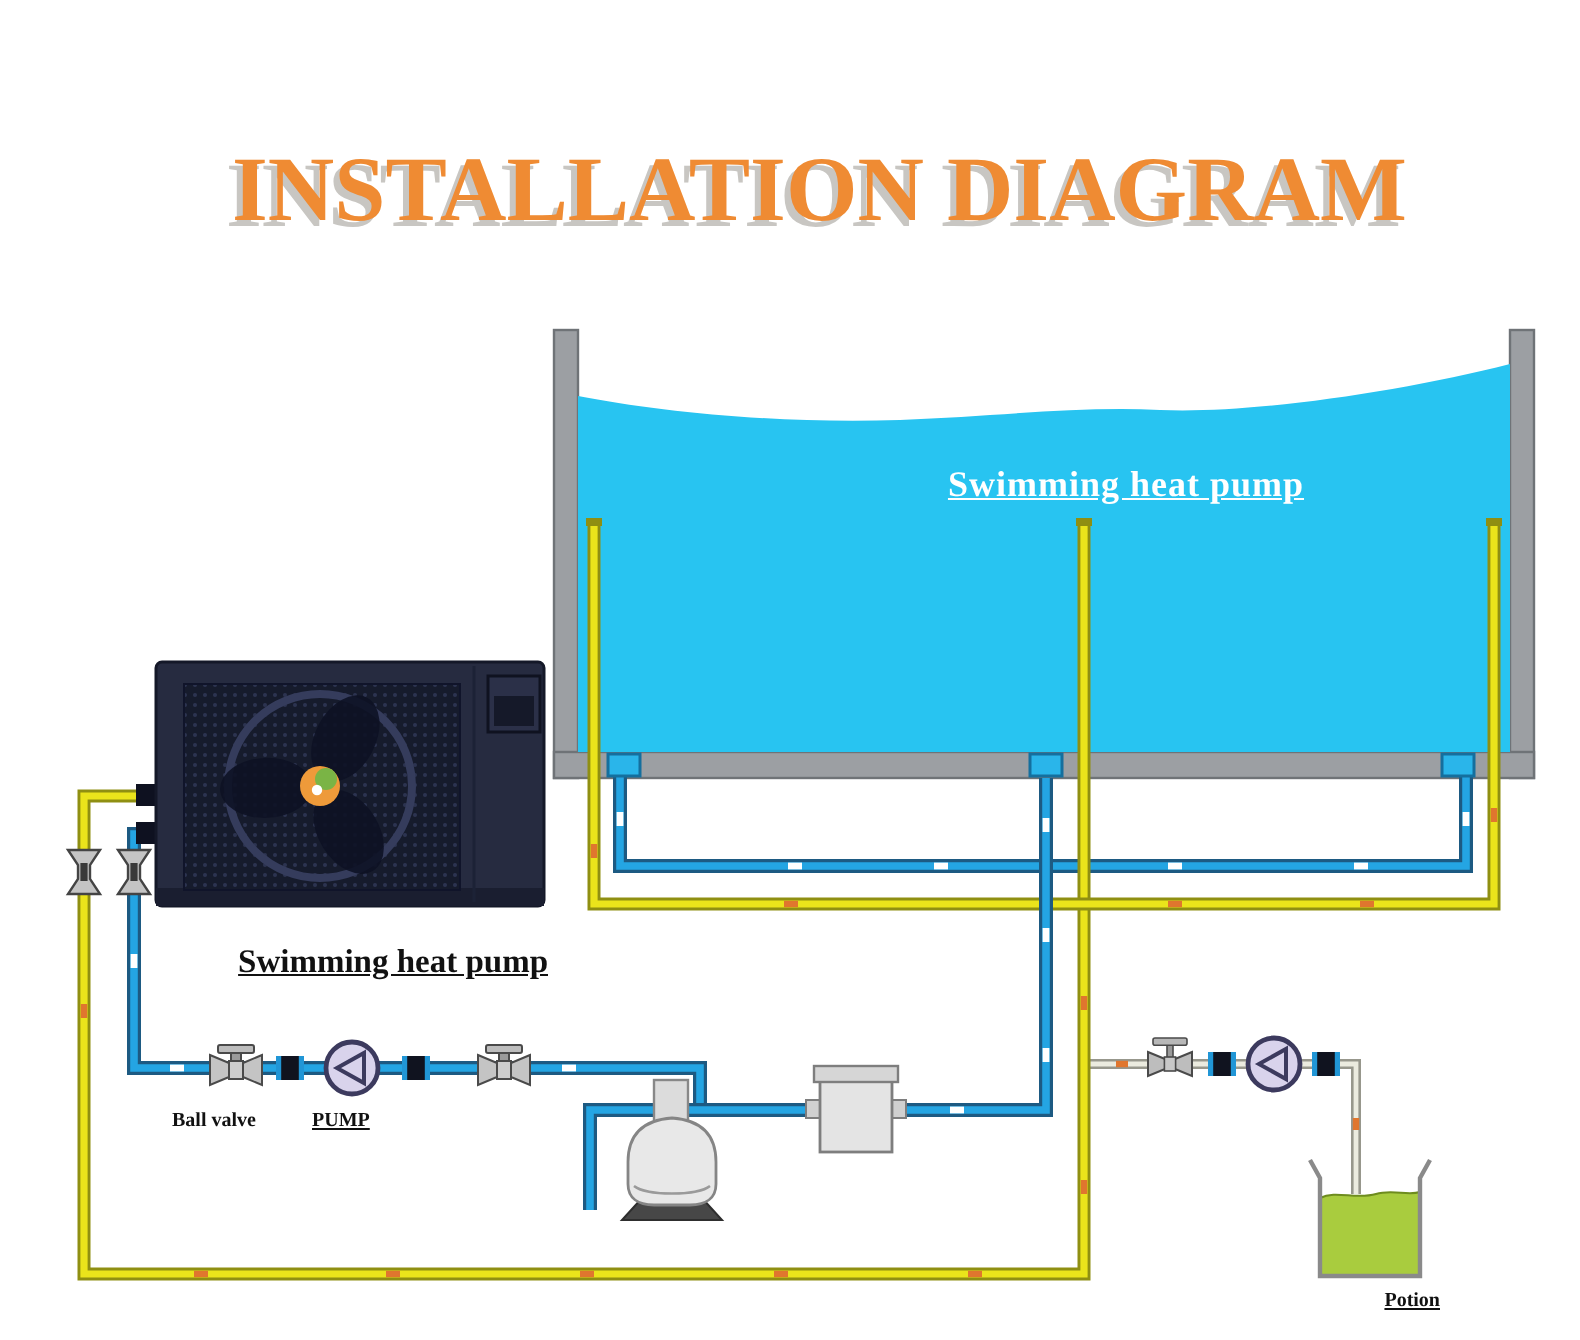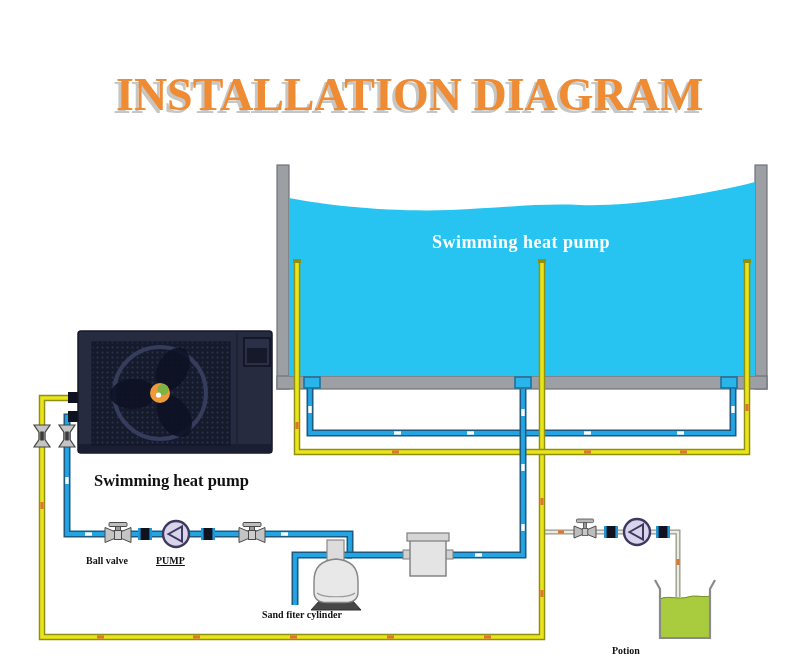--- a/index.html
+++ b/index.html
@@ -2,21 +2,21 @@
 <html><head>
 <meta charset="utf-8">
 <style>
   html,body{margin:0;padding:0;background:#fff;}
   .stage{position:relative;width:790px;height:670px;background:#ffffff;overflow:hidden;
          font-family:"Liberation Serif","DejaVu Serif",serif;margin-top:35px;}
   .diagram-svg{position:absolute;left:0;top:0;}
   .title{position:absolute;left:116px;top:36px;font-size:46px;line-height:1.05;font-weight:bold;
          color:#ef8b33;white-space:nowrap;text-shadow:-3px 3px 0 #c8c6c2;}
   .lbl{position:absolute;font-weight:bold;color:#111;font-size:10px;white-space:nowrap;z-index:5;}
-  .lbl.center{text-align:left;}
+  .lbl.center{text-align:right;text-decoration:underline;}
   .pool-lbl{color:#ffffff;font-size:18px;letter-spacing:.5px;}
   .unit-lbl{font-size:16.5px;}
 </style>
 </head>
 <body>
 
 <div class="stage">
 
   <div class="title">INSTALLATION DIAGRAM</div>
 
@@ -189,15 +189,14 @@
         <rect x="244" y="303" width="26" height="28" fill="#2b3048" stroke="#0f1220" stroke-width="1.5"></rect>
         <rect x="247" y="313" width="20" height="15" fill="#151929"></rect>
       </g>
     </g>
   </svg>
 
   <div class="lbl pool-lbl center" style="left:432px;top:197px;width:220px;">Swimming heat pump</div>
   <div class="lbl unit-lbl center" style="left:94px;top:436px;width:180px;">Swimming heat pump</div>
   <div class="lbl" style="left:86px;top:520px;">Ball valve</div>
   <div class="lbl" style="left:156px;top:520px;text-decoration:underline;">PUMP</div>
-  <div class="lbl center" style="left:262px;top:574px;width:155px;">Sand fiter cylinder</div>
-  <div class="lbl center" style="left:612px;top:610px;width:92px;">Potion</div>
+  <div class="lbl center" style="left:628px;top:610px;width:92px;">Potion</div>
 </div>
 
 </body></html>

